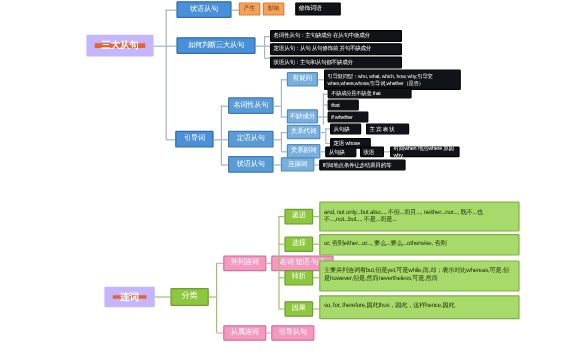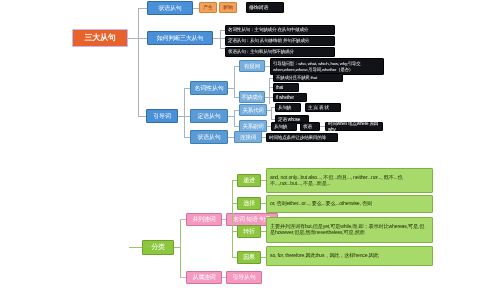--- a/index.html
+++ b/index.html
@@ -5,21 +5,21 @@
   html,body{margin:0;padding:0;background:#ffffff;}
   body{width:484px;height:300px;overflow:hidden;
        font-family:"Liberation Sans","DejaVu Sans",sans-serif;}
   #canvas{position:relative;width:484px;height:300px;}
 
   .node{position:absolute;box-sizing:border-box;display:flex;align-items:center;
         justify-content:center;text-align:center;line-height:1.15;
         letter-spacing:-0.2px;}
 
   
-  .root{background:#E8622B;border:1px solid #c4b5fd;color:#ffffff;
+  .root{background:#E8622B;border:7px solid #c4b5fd;color:#ffffff;
         font-weight:bold;border-radius:1px;}
   .blue{background:#4A90D9;border:1px solid #2F6CA8;color:#ffffff;border-radius:1px;}
   .blue2{background:#5B9BD5;border:1px solid #3C7CB5;color:#ffffff;border-radius:1px;}
   .blue3{background:#79AFDD;border:1px solid #4F8CC0;color:#ffffff;border-radius:1px;}
   .dark{background:#111318;border:1px solid #000000;color:#ffffff;
         text-align:left;justify-content:flex-start;border-radius:1px;}
   .dark span{padding:0 2px;}
   .orangechip{background:#F2A25C;border:1px solid #D4823A;color:#7a2f00;border-radius:1px;}
   .pink{background:#F49AC1;border:1px solid #D4719D;color:#ffffff;border-radius:1px;}
   .green{background:#8DC63F;border:1px solid #6FA02C;color:#ffffff;border-radius:1px;}
@@ -142,20 +142,21 @@
 
   <div class="ln h" style="left:184px;top:137px;width:6px;"></div>
   <div class="node blue2" style="left:190px;top:130px;width:38px;height:14px;font-size:6px;">状语从句</div>
   <div class="ln h" style="left:228px;top:137px;width:6px;"></div>
   <div class="node blue3" style="left:234px;top:131px;width:28px;height:12px;font-size:5.5px;">连接词</div>
   <div class="ln h" style="left:262px;top:137px;width:4px;"></div>
   <div class="node dark" style="left:266px;top:133px;width:72px;height:9px;font-size:4.6px;">
     <span>时间地点条件让步结果目的等</span>
   </div>
 
+  <div class="node root" style="left:87px;top:239px;width:42px;height:17px;font-size:8px;">连词</div>
   <div class="ln h g" style="left:129px;top:247px;width:13px;"></div>
   <div class="node green" style="left:142px;top:240px;width:32px;height:15px;font-size:7px;">分类</div>
   <div class="ln h g" style="left:174px;top:247px;width:6px;"></div>
   <div class="ln v g" style="left:180px;top:219px;height:58px;"></div>
 
   <div class="ln h p" style="left:180px;top:219px;width:6px;"></div>
   <div class="node pink" style="left:186px;top:213px;width:36px;height:13px;font-size:6px;">并列连词</div>
   <div class="ln h p" style="left:222px;top:219px;width:4px;"></div>
   <div class="node pink" style="left:226px;top:213px;width:52px;height:13px;font-size:6px;">名词 短语 句子</div>
 

